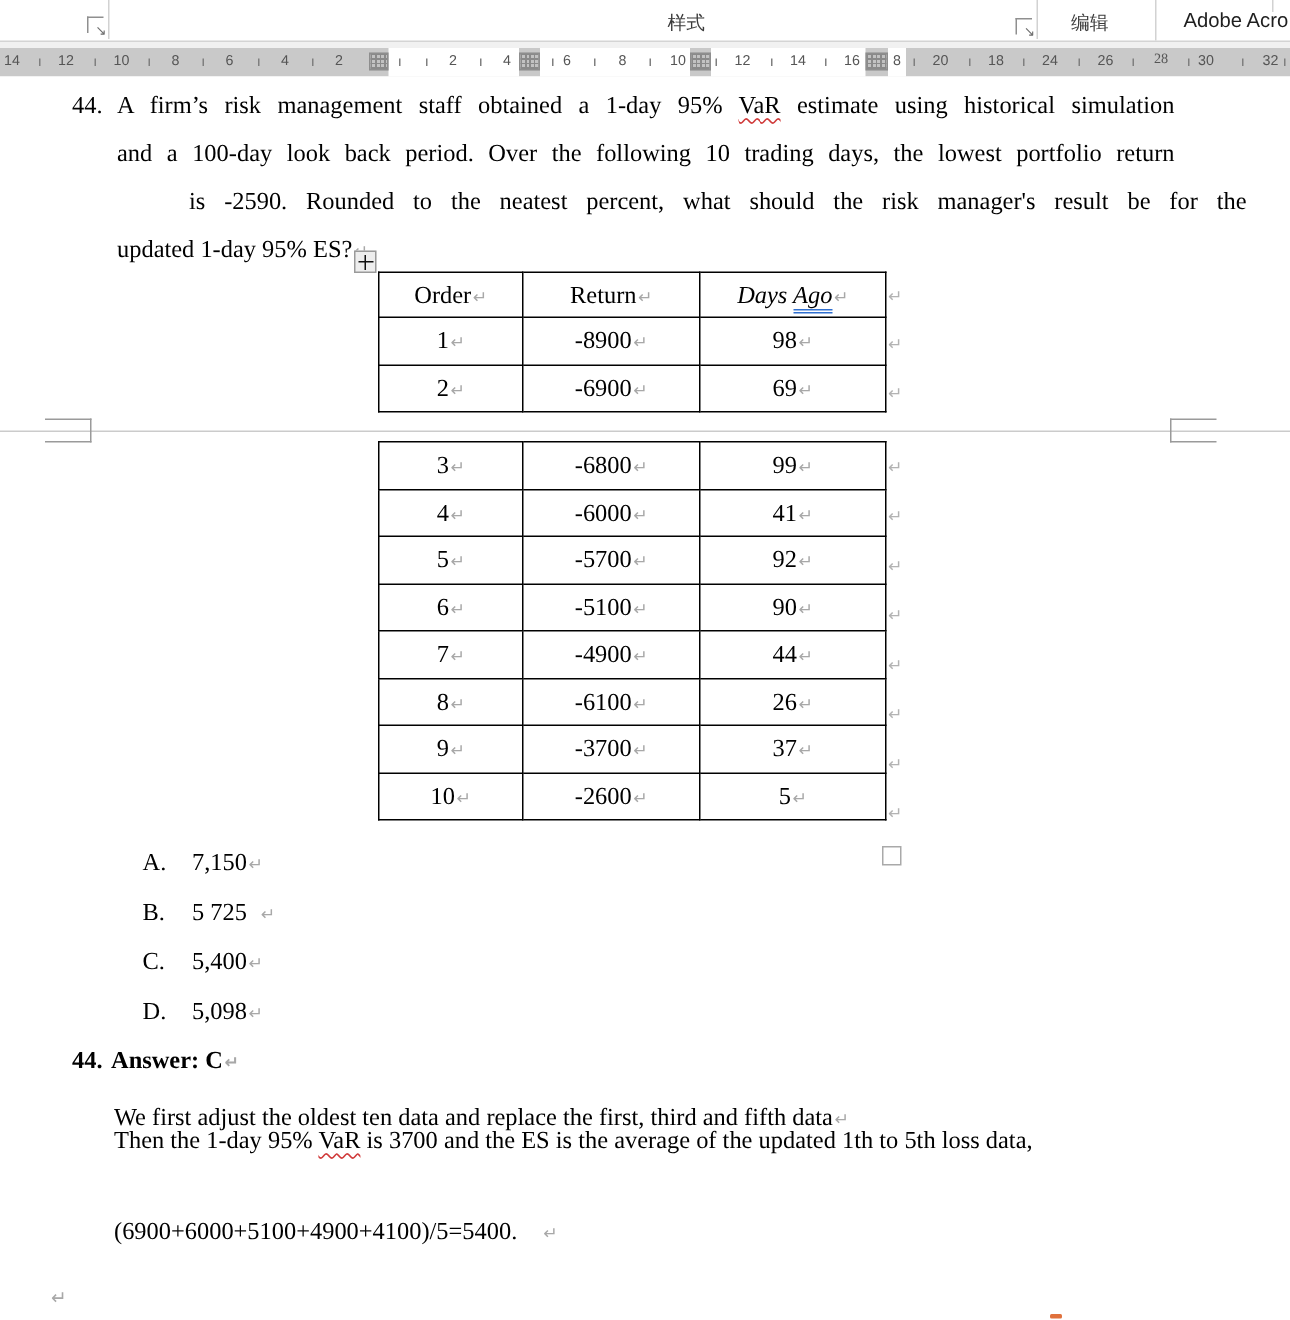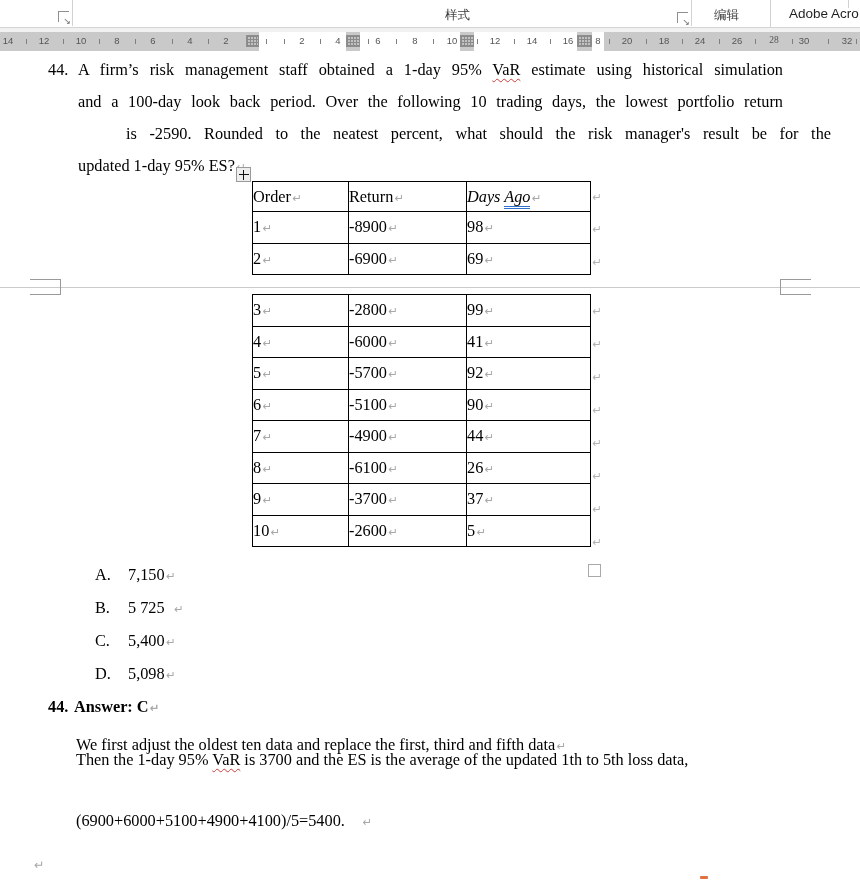--- a/index.html
+++ b/index.html
@@ -30,21 +30,21 @@
   .tline{position:absolute;font-size:16.3px;line-height:26px;white-space:pre}
   .just{white-space:normal;text-align:justify;text-align-last:justify}
   .bold{font-weight:bold}
   .seg-p{}
   .seg-r{text-decoration-line:underline;text-decoration-style:wavy;text-decoration-color:#d03a3a;
          text-decoration-thickness:1px;text-underline-offset:3px}
   .seg-b{border-bottom:3px double #2f6fd0}
   .seg-m{color:#a8a8a8;font-family:"DejaVu Sans",sans-serif;font-size:11.5px;margin-left:1px}
 
   .wtable{position:absolute;border-collapse:collapse}
-  .wtable td{border:1.6px solid #000;text-align:left;vertical-align:middle;padding:0;
+  .wtable td{border:1.6px solid #000;text-align:center;vertical-align:middle;padding:0;
              font-size:16.3px;font-family:"Liberation Serif","DejaVu Serif",serif}
   .rowmark{position:absolute;color:#b3b3b3;font-family:"DejaVu Sans",sans-serif;font-size:11.5px;transform:translateY(-50%)}
 
   .handle{position:absolute;width:13px;height:13px;background:#eeeeee;border:1px solid #9a9a9a;z-index:3}
   .handle i{position:absolute;background:#111}
   .handle .v{left:5.7px;top:1.5px;width:1.6px;height:10px}
   .handle .h{left:1.5px;top:5.7px;width:10px;height:1.6px}
 
   .resize-handle{position:absolute;width:11px;height:11px;border:1px solid #a9a9a9;background:#fff}
 
@@ -175,21 +175,21 @@
           </tr>
         </tbody>
       </table>
       <span class="rowmark" style="left: 592px; top: 146px;">↵</span>
       <span class="rowmark" style="left: 592px; top: 178.35px;">↵</span>
       <span class="rowmark" style="left: 592px; top: 211.45px;">↵</span>
       <table class="wtable" style="left: 252px; top: 243px;">
         <tbody>
           <tr style="height: 31.5px;">
             <td style="width: 95px;"><span class="seg seg-p">3</span><span class="seg seg-m">↵</span></td>
-            <td style="width: 117px;"><span class="seg seg-p">-2800</span><span class="seg seg-m">↵</span></td>
+            <td style="width: 117px;"><span class="seg seg-p">-6800</span><span class="seg seg-m">↵</span></td>
             <td style="width: 123px;"><span class="seg seg-p">99</span><span class="seg seg-m">↵</span></td>
           </tr>
           <tr style="height: 31.5px;">
             <td><span class="seg seg-p">4</span><span class="seg seg-m">↵</span></td>
             <td><span class="seg seg-p">-6000</span><span class="seg seg-m">↵</span></td>
             <td><span class="seg seg-p">41</span><span class="seg seg-m">↵</span></td>
           </tr>
           <tr style="height: 31.5px;">
             <td><span class="seg seg-p">5</span><span class="seg seg-m">↵</span></td>
             <td><span class="seg seg-p">-5700</span><span class="seg seg-m">↵</span></td>

